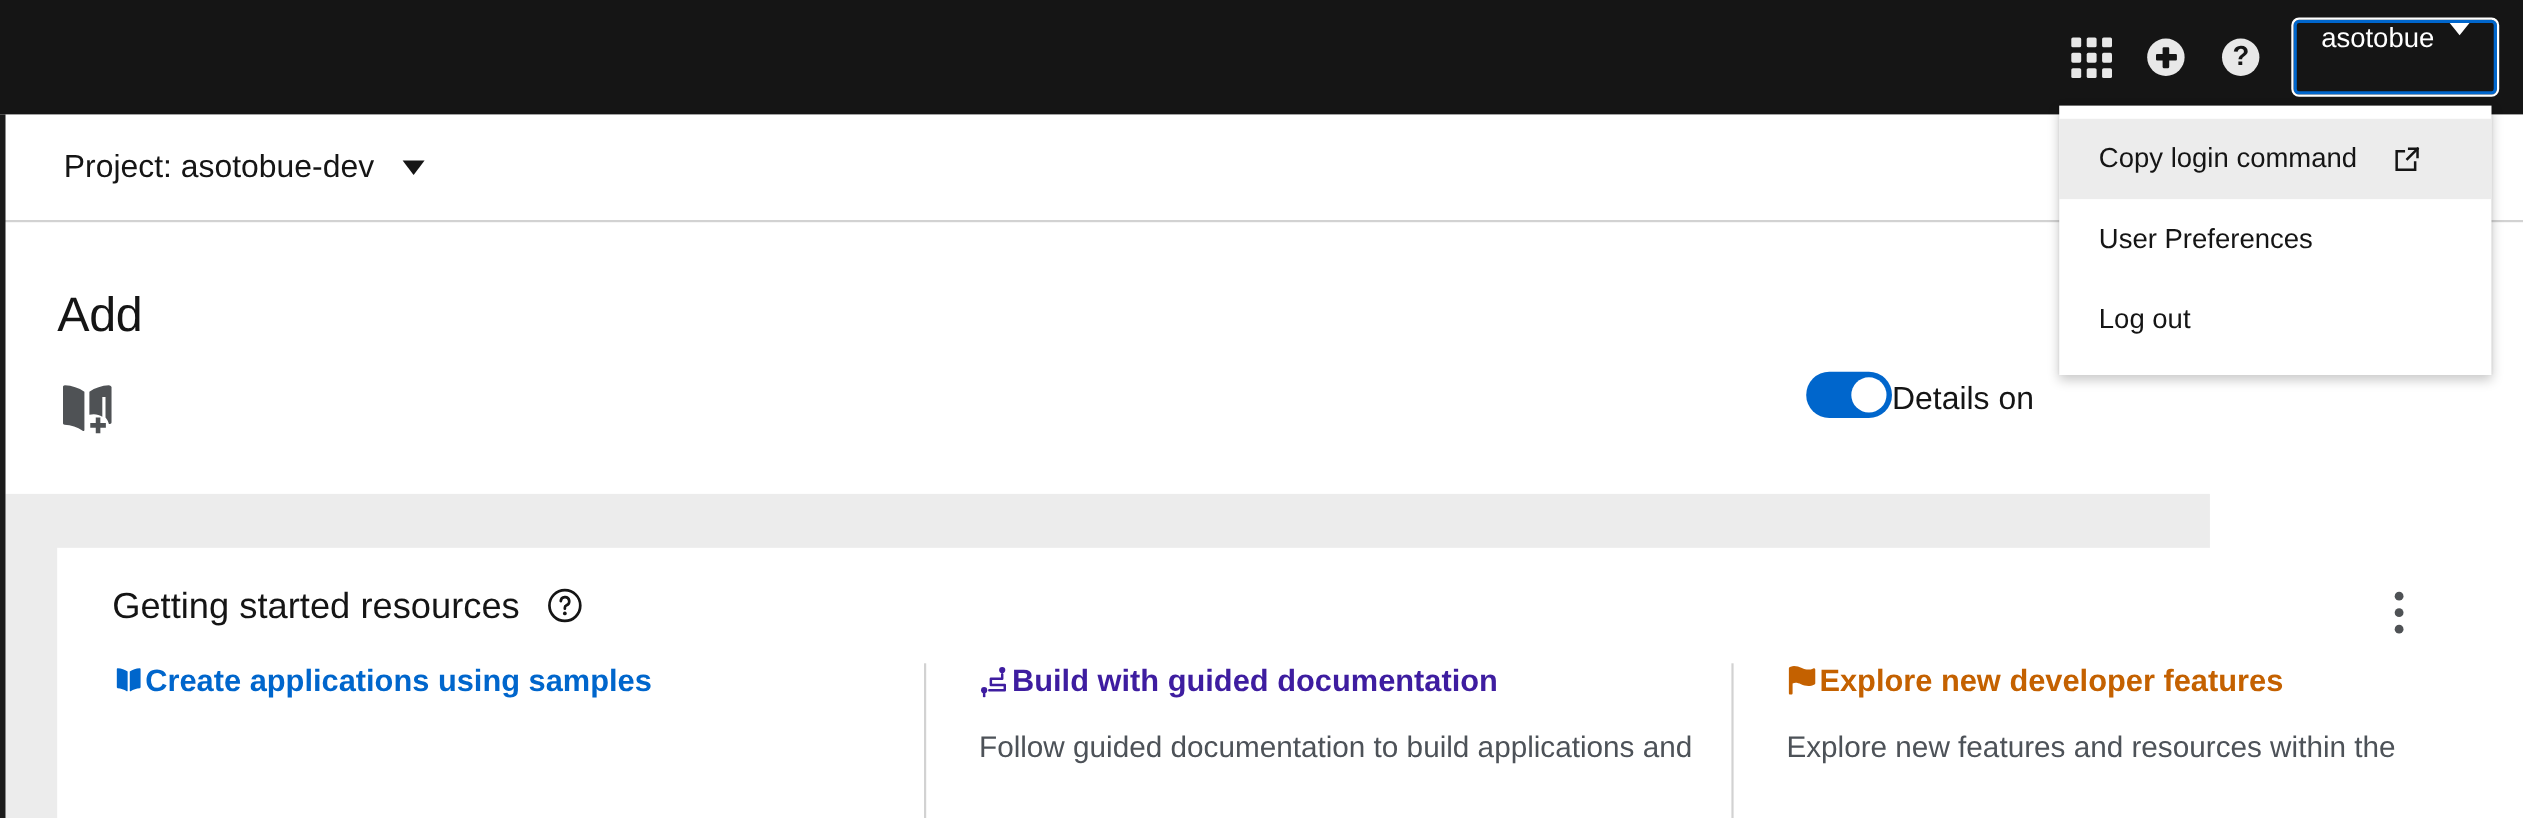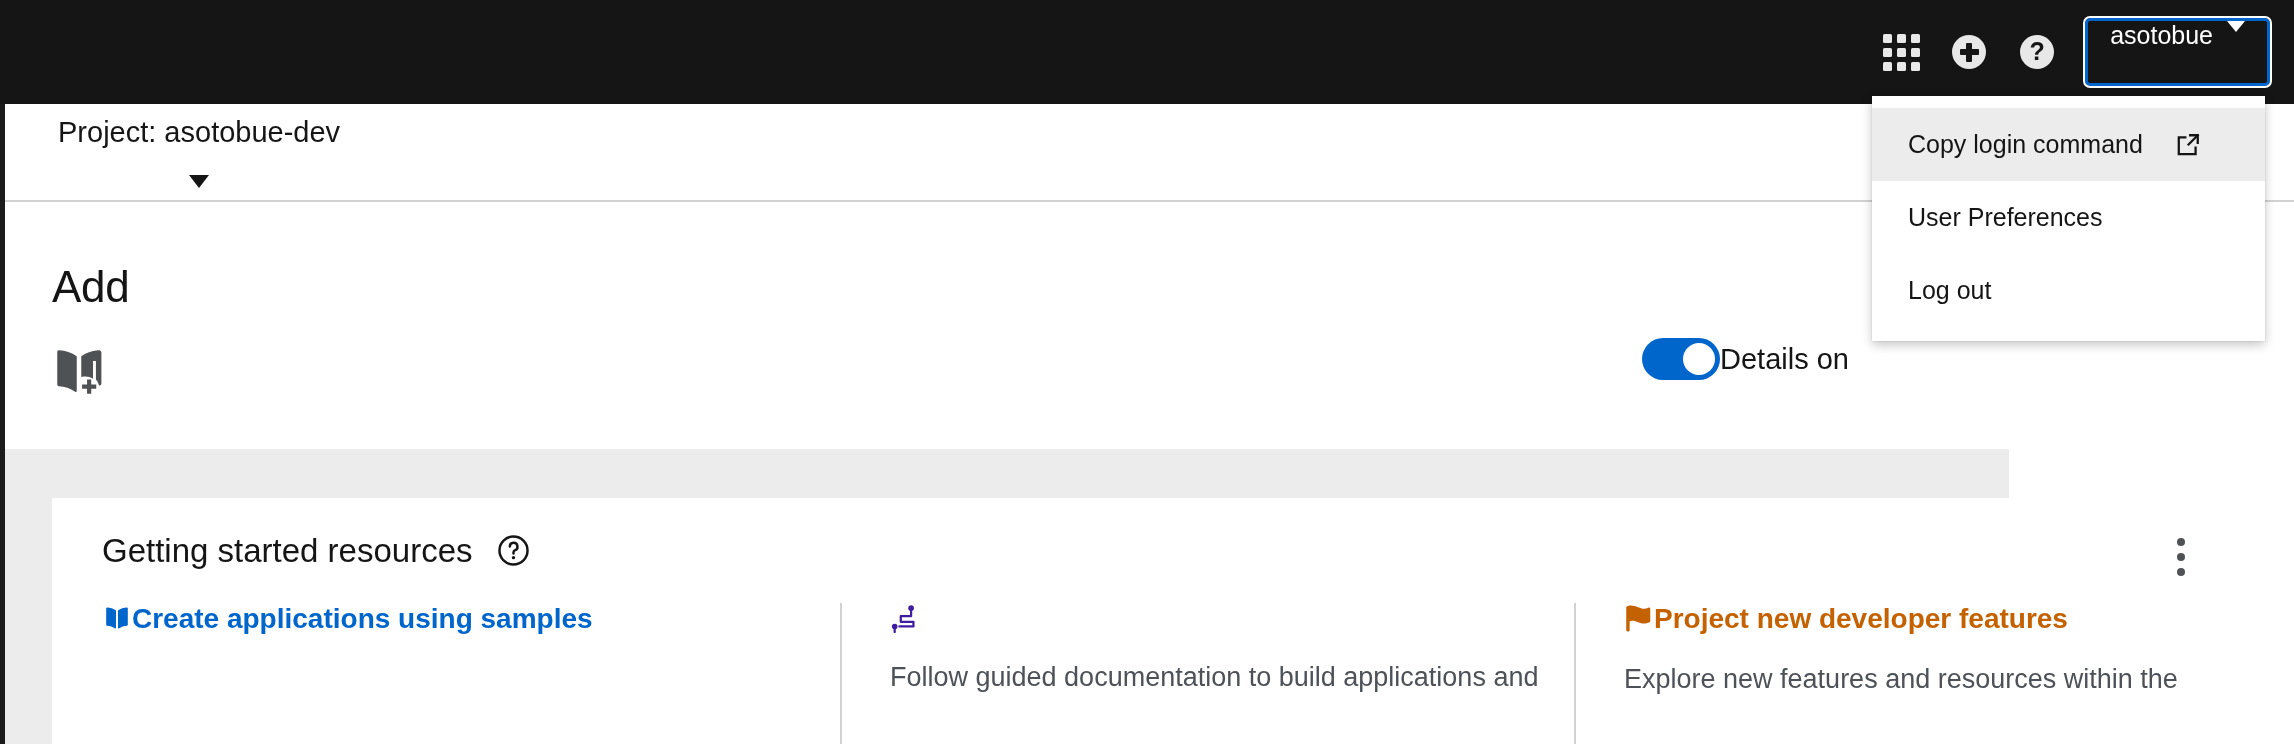--- a/index.html
+++ b/index.html
@@ -170,21 +170,20 @@
     display: flex;
     align-items: center;
     gap: 26px;
     margin-left: 52px;
     font-size: 29px;
     color: #151515;
     cursor: pointer;
     background: transparent;
     border: none;
     font-family: "Liberation Sans", sans-serif;
-    flex-direction: column;
   }
   .caret-dark {
     width: 0; height: 0;
     border-left: 10px solid transparent;
     border-right: 10px solid transparent;
     border-top: 13px solid #151515;
     display: inline-block;
   }
 
   
@@ -221,21 +220,21 @@
     left: 45px;
     top: 145px;
     width: 58px;
     height: 52px;
   }
   .details-toggle-wrap {
     position: absolute;
     right: 38px;
     top: 136px;
     display: flex;
-    align-items: center;
+    align-items: flex-end;
   }
   .toggle {
     width: 78px;
     height: 42px;
     background: #0066cc;
     border-radius: 21px;
     position: relative;
     cursor: pointer;
     border: none;
     padding: 0;
@@ -493,31 +492,32 @@
       <div class="gs-col">
         <a class="gs-link" style="color:#3e1da0">
           <span class="gs-link-icon">
             <svg width="30" height="30" viewBox="0 0 32 32" fill="none" stroke="#3e1da0" stroke-width="2.4">
               <circle cx="22.5" cy="5.5" r="3" fill="#3e1da0" stroke="none"></circle>
               <circle cx="5" cy="25" r="3" fill="#3e1da0" stroke="none"></circle>
               <path d="M5 28.5 L5 31" stroke-linecap="round"></path>
               <path d="M22.5 9.5 L22.5 14 L11.5 14 L11.5 20 L25 20 L25 25 L10 25" stroke-linecap="round" stroke-linejoin="round"></path>
             </svg>
           </span>
+          <span>Build with guided documentation</span>
         </a>
         <div class="gs-desc">Follow guided documentation to build applications and</div>
       </div>
 
       <div class="gs-col">
         <a class="gs-link" style="color:#c46100">
           <span class="gs-link-icon">
             <svg width="30" height="30" viewBox="0 0 32 32" fill="#c46100">
               <path d="M4.2 2.2c-1 0-1.8 0.8-1.8 1.8v24c0 0.7 0.5 1.2 1.2 1.2h1.2c0.7 0 1.2-0.5 1.2-1.2V18.6c2.6-1.3 5.1-0.6 8.2 0.6 3.6 1.4 7.7 2.9 13 0.3 0.5-0.2 0.8-0.7 0.8-1.2V5.1c0-1-1-1.6-1.9-1.2-4.3 2.1-7.6 0.9-11.1-0.5C11.4 2.2 7.9 0.9 4.2 2.2z"></path>
             </svg>
           </span>
-          <span>Project new developer features</span>
+          <span>Explore new developer features</span>
         </a>
         <div class="gs-desc">Explore new features and resources within the</div>
       </div>
 
     </div>
   </div>
 </div>
 
 </body></html>

